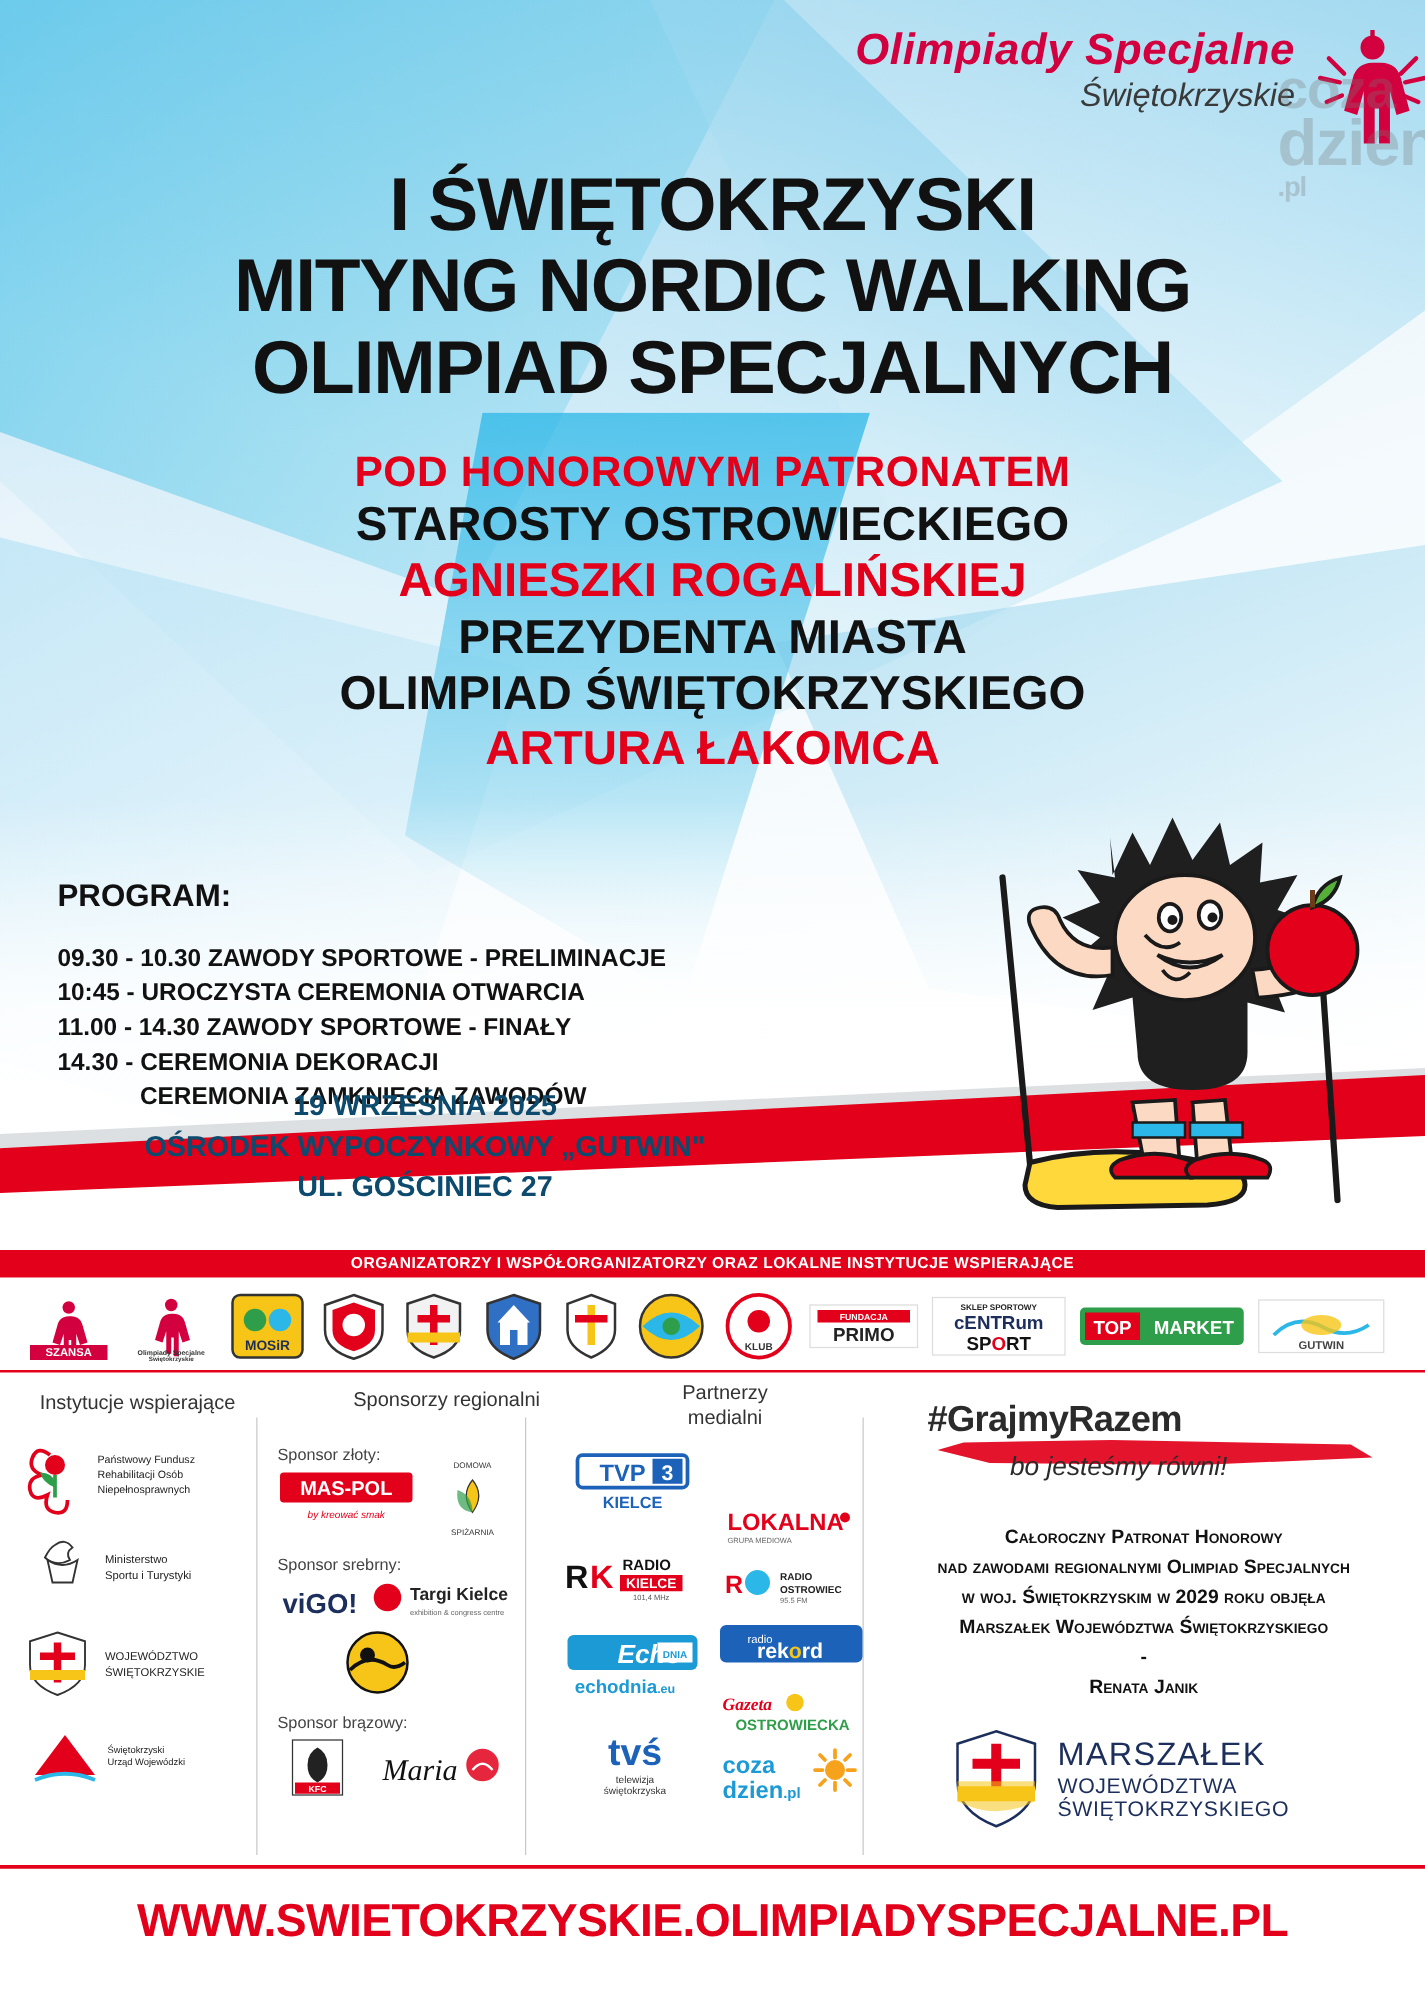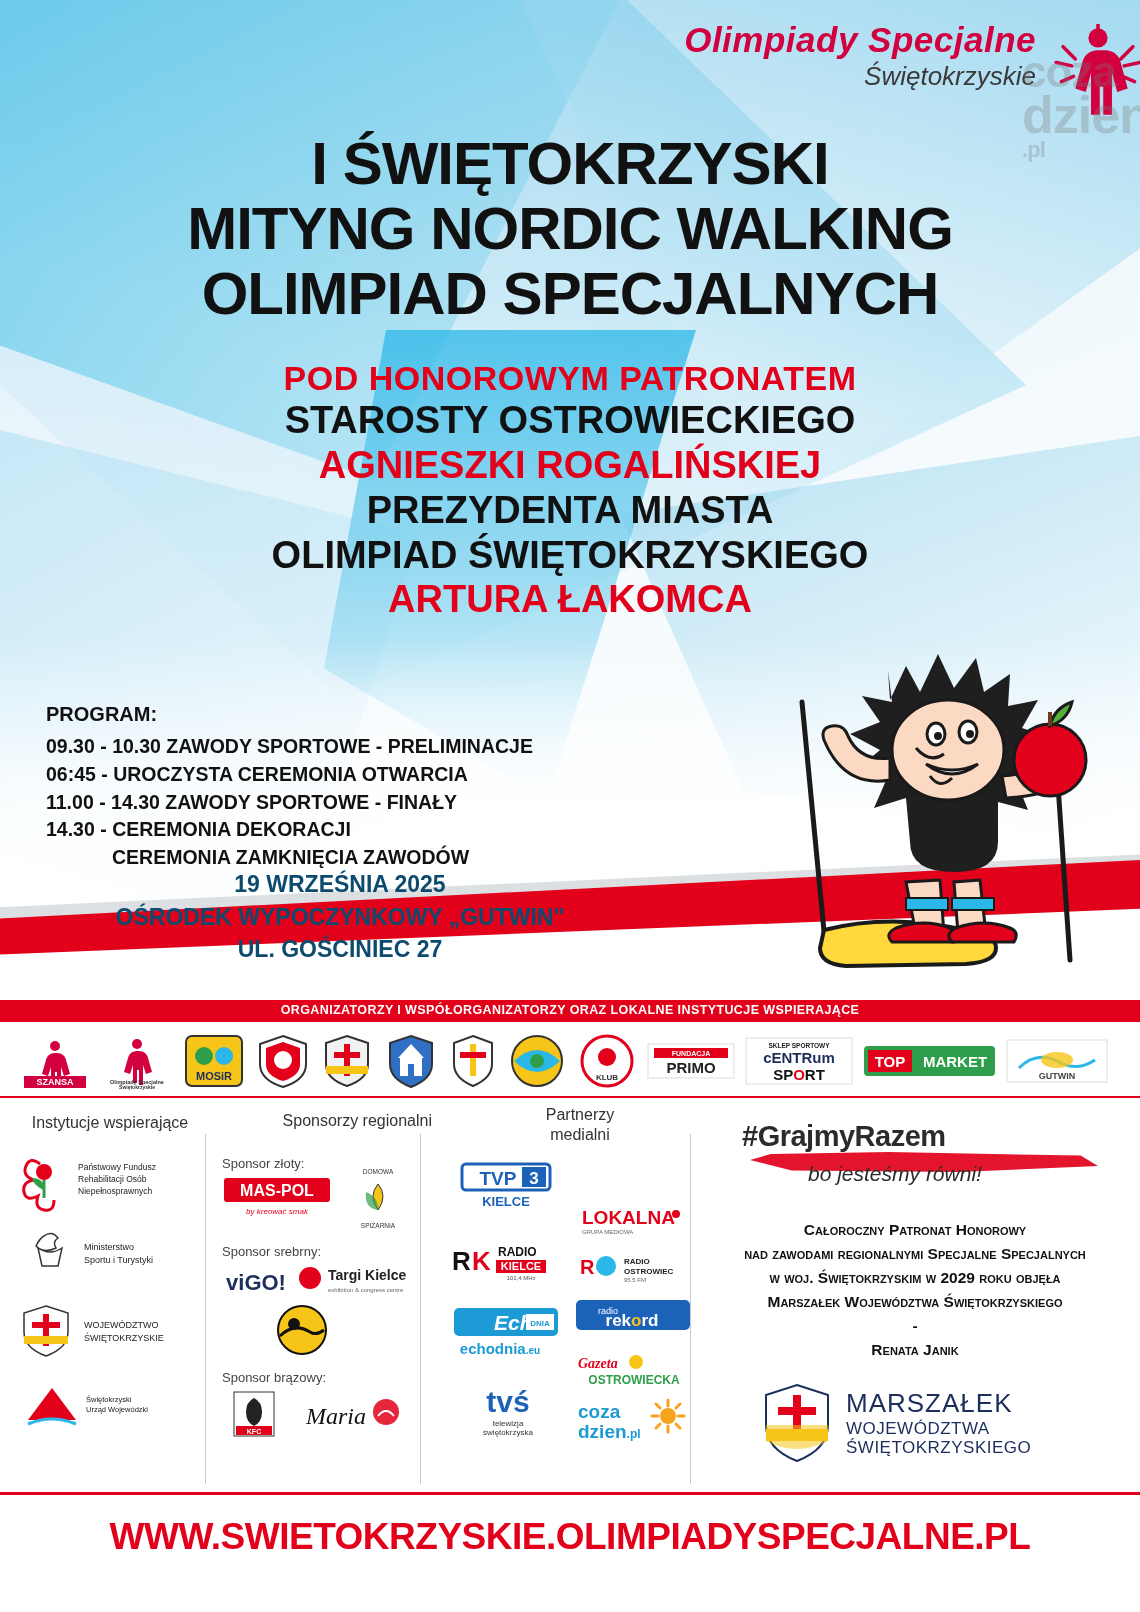--- a/index.html
+++ b/index.html
@@ -158,21 +158,21 @@
   
   .program {
     position: absolute;
     left: 46px; top: 700px;
     width: 620px;
     color: #111;
     font-weight: bold;
     font-size: 19.5px;
     line-height: 1.42;
   }
-  .program .ptitle { font-size: 20px; margin-bottom: 5px; }
+  .program .ptitle { font-size: 25px; margin-bottom: 18px; }
   .program .indent { padding-left: 66px; }
 
   .venue {
     position: absolute;
     left: 40px; top: 868px;
     width: 600px;
     text-align: center;
     color: #0c4a6e;
     font-weight: bold;
     font-size: 23px;
@@ -392,21 +392,21 @@
     <div class="sub-black">STAROSTY OSTROWIECKIEGO</div>
     <div class="sub-red-lg">AGNIESZKI ROGALIŃSKIEJ</div>
     <div class="sub-black">PREZYDENTA MIASTA</div>
     <div class="sub-black">OLIMPIAD ŚWIĘTOKRZYSKIEGO</div>
     <div class="sub-red-lg">ARTURA ŁAKOMCA</div>
   </div>
 
   <div class="program">
     <div class="ptitle">PROGRAM:</div>
     <div>09.30 - 10.30 ZAWODY SPORTOWE - PRELIMINACJE</div>
-    <div>06:45 - UROCZYSTA CEREMONIA OTWARCIA</div>
+    <div>10:45 - UROCZYSTA CEREMONIA OTWARCIA</div>
     <div>11.00 - 14.30 ZAWODY SPORTOWE - FINAŁY</div>
     <div>14.30 - CEREMONIA DEKORACJI</div>
     <div class="indent">CEREMONIA ZAMKNIĘCIA ZAWODÓW</div>
   </div>
 
   <div class="venue">
     <div>19 WRZEŚNIA 2025</div>
     <div>OŚRODEK WYPOCZYNKOWY „GUTWIN"</div>
     <div>UL. GOŚCINIEC 27</div>
   </div>
@@ -751,21 +751,21 @@
   </div>
 
   <div class="grajmy">
     <div class="grajmy-brush"></div>
     <div class="grajmy-txt">#GrajmyRazem</div>
     <div class="grajmy-sub">bo jesteśmy równi!</div>
   </div>
 
   <div class="patronat">
     <div>Całoroczny Patronat Honorowy</div>
-    <div>nad zawodami regionalnymi Specjalne Specjalnych</div>
+    <div>nad zawodami regionalnymi Olimpiad Specjalnych</div>
     <div>w woj. Świętokrzyskim w 2029 roku objęła</div>
     <div>Marszałek Województwa Świętokrzyskiego</div>
     <div>-</div>
     <div>Renata Janik</div>
   </div>
 
   <div class="marszalek-logo">
     <svg width="74" height="84" viewBox="0 0 74 84">
       <path d="M37 4 L68 14 V44 Q68 68 37 80 Q6 68 6 44 V14 Z" fill="#ffffff" stroke="#1c2e5c" stroke-width="2"></path>
       <rect x="33" y="14" width="8" height="44" fill="#e2001a"></rect>

